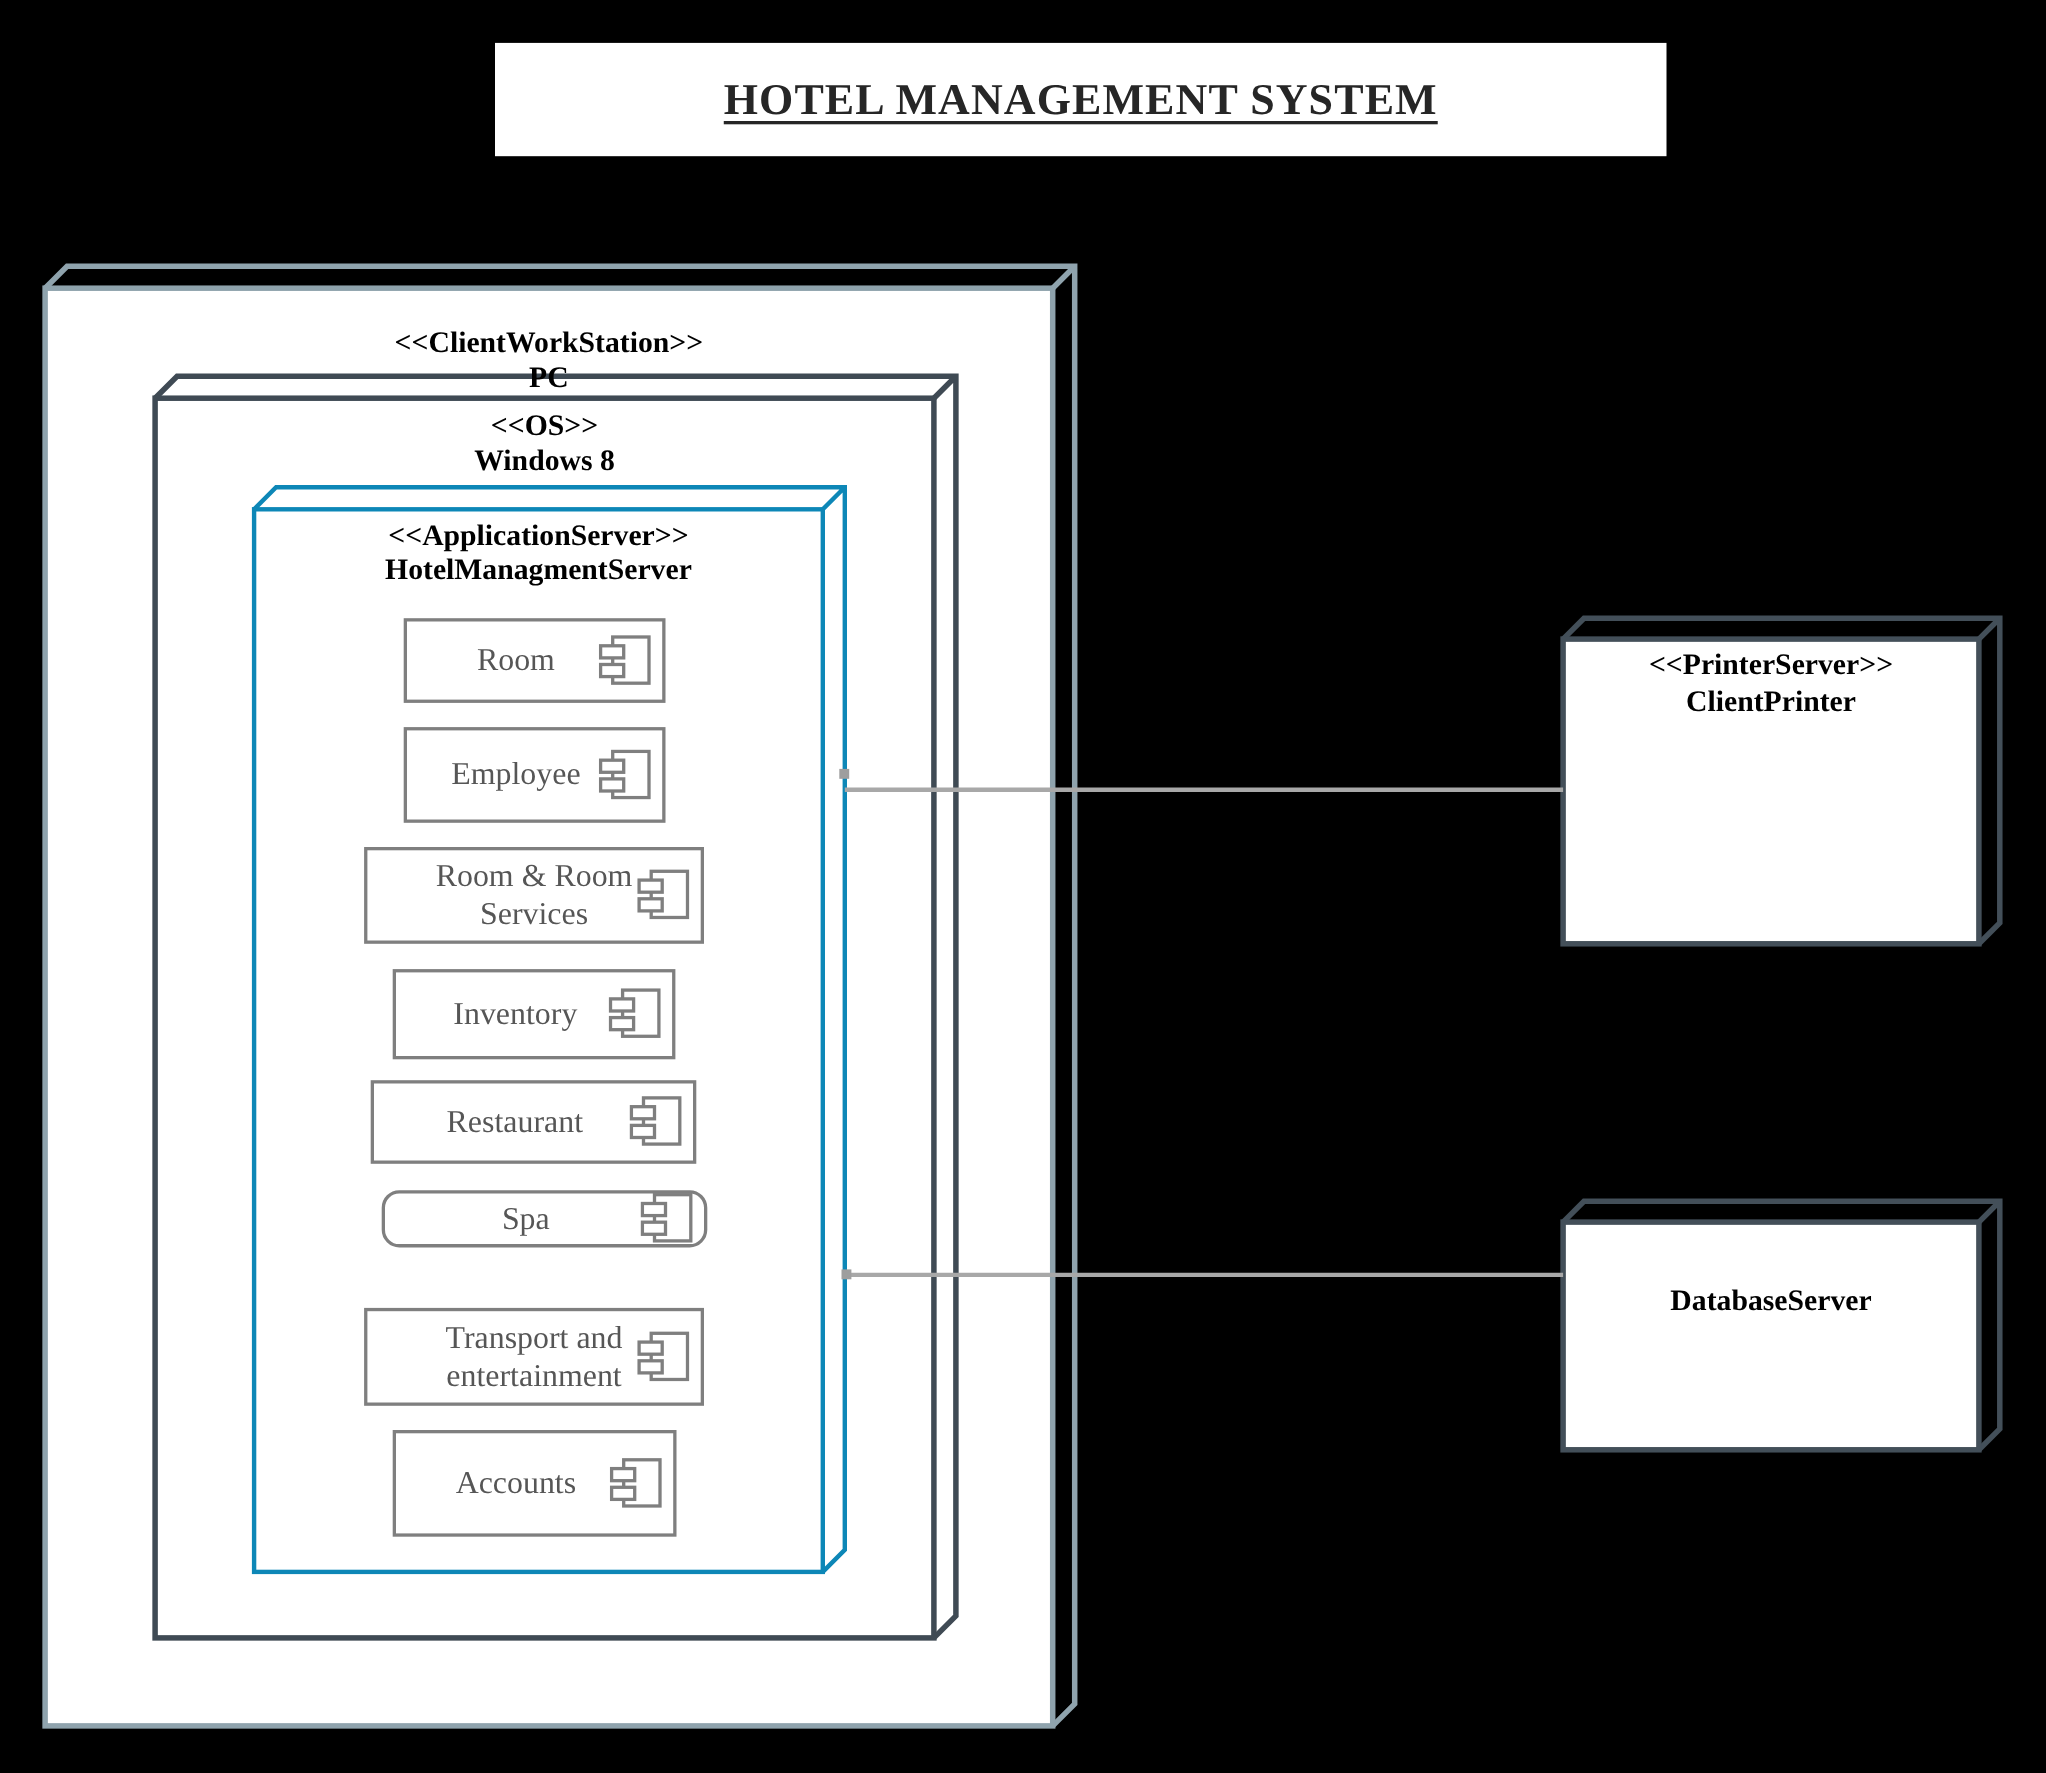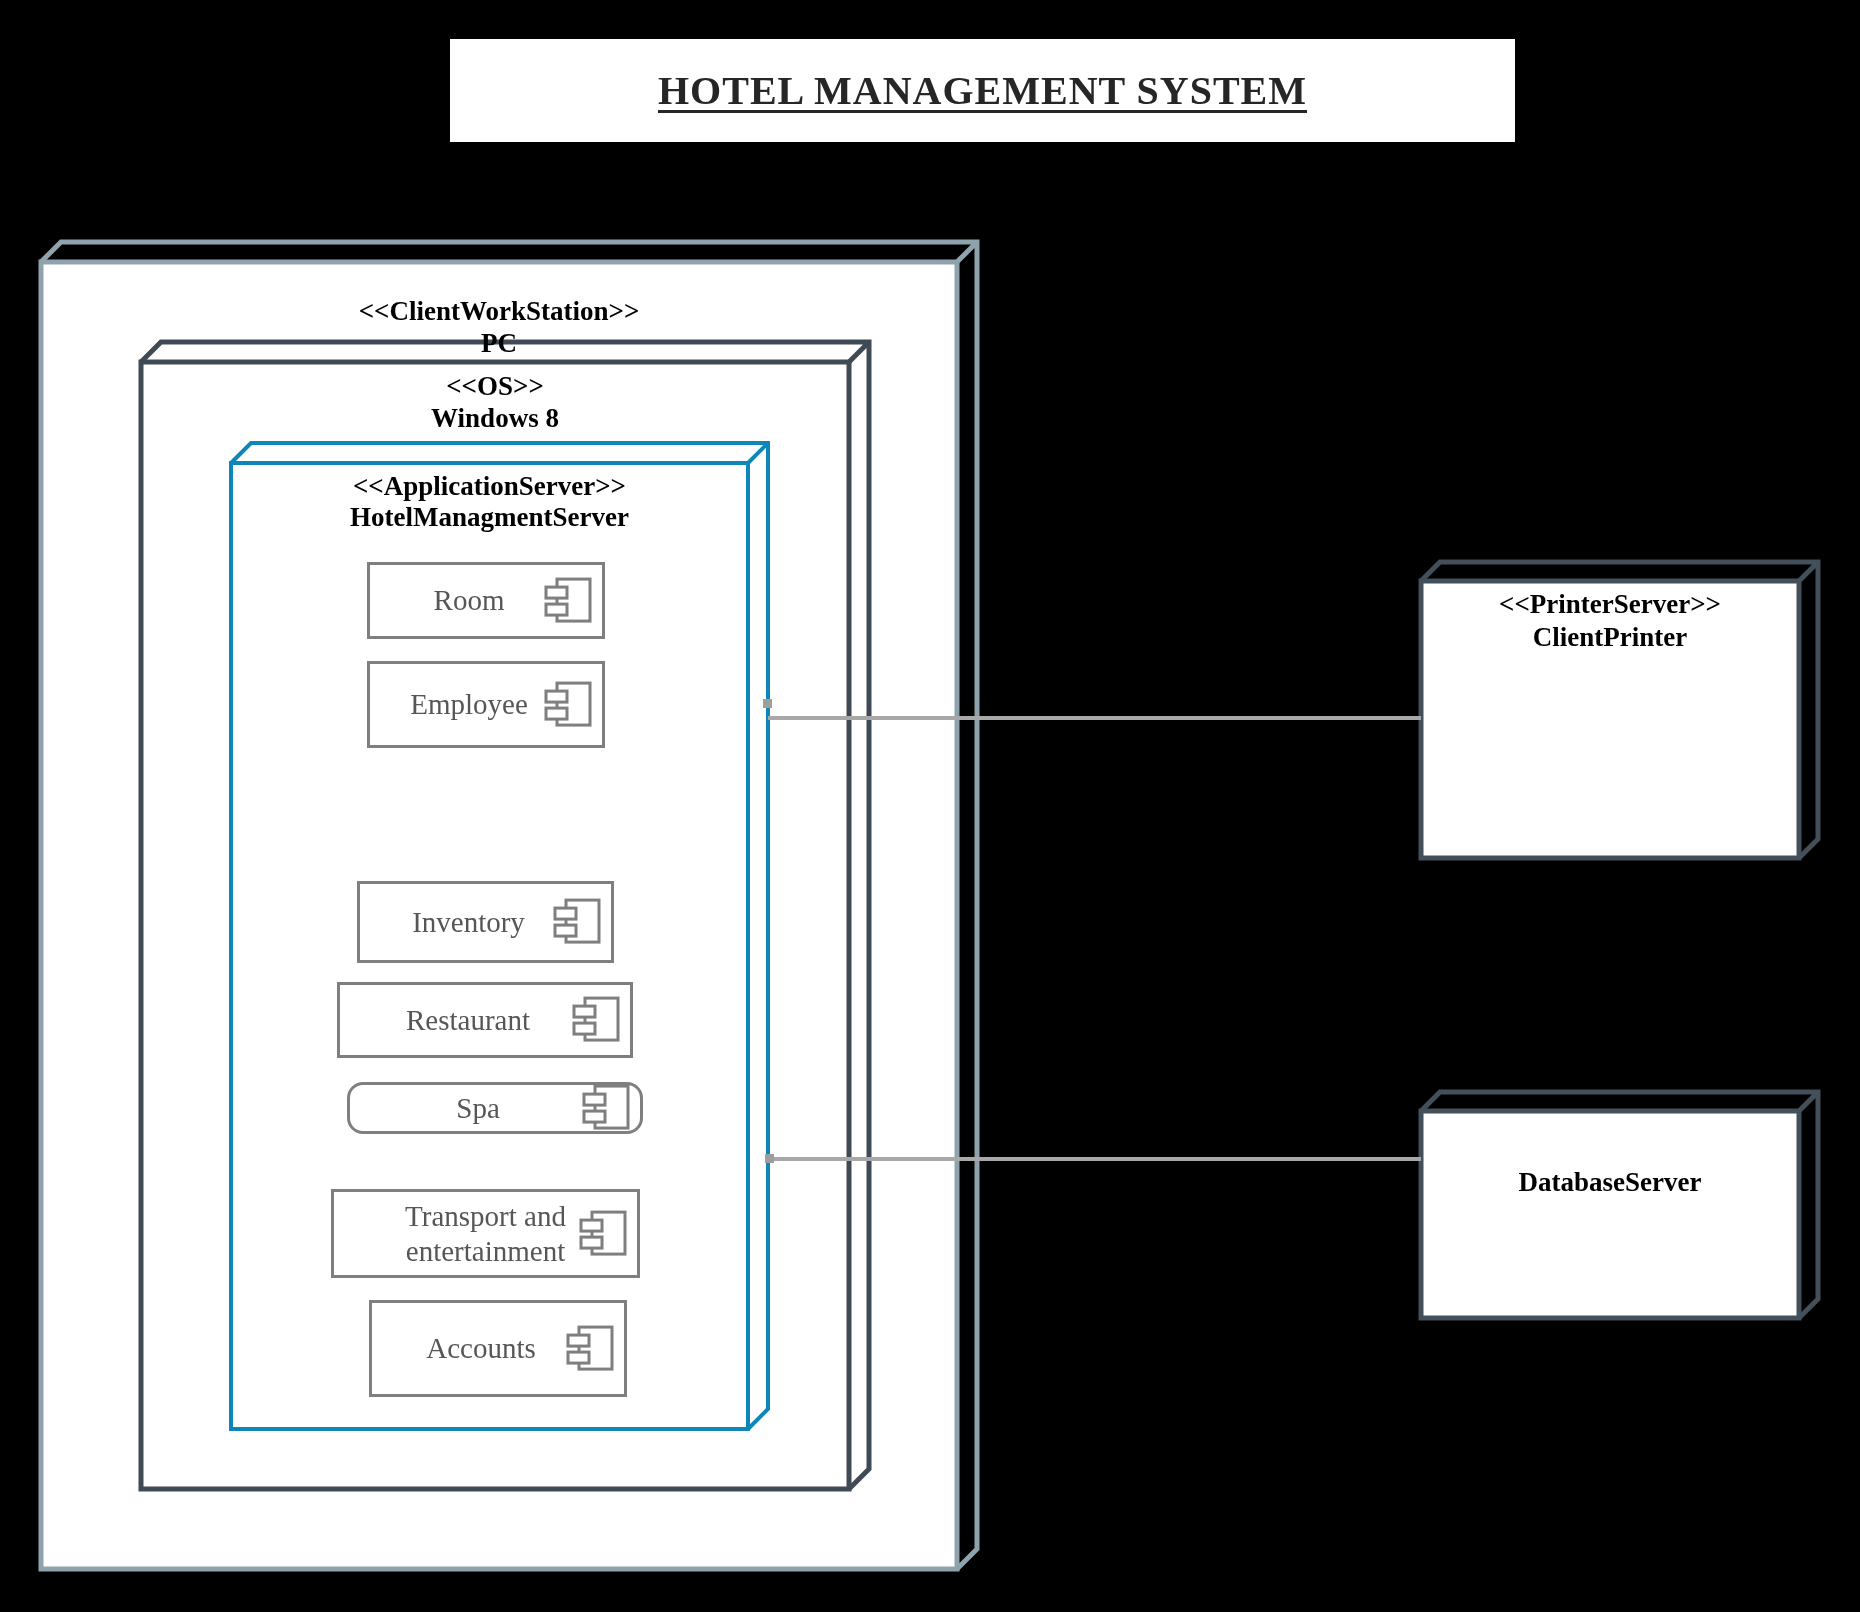--- a/index.html
+++ b/index.html
@@ -59,21 +59,21 @@
     transform:translateY(-52%);
     width:48px;height:46px;
   }
   .comp-guest      {left:367px;top:562px;width:238px;height:77px;}
   .comp-employee   {left:367px;top:661px;width:238px;height:87px;}
   .comp-rooms      {left:331px;top:770px;width:309px;height:88px;}
   .comp-inventory  {left:357px;top:881px;width:257px;height:82px;}
   .comp-restaurant {left:337px;top:982px;width:296px;height:76px;}
   .comp-spa        {left:347px;top:1082px;width:296px;height:52px;border-radius:16px;}
   .comp-transport  {left:331px;top:1189px;width:309px;height:89px;}
-  .comp-accounts   {left:357px;top:1300px;width:258px;height:97px;margin-left:12px;}
+  .comp-accounts   {left:357px;top:1300px;width:258px;height:97px;}
 </style>
 </head>
 <body>
 
 <div id="canvas">
 
   <svg id="shapes" viewBox="0 0 1860 1612">
 
     <g>
       <path d="M41,262 L61,242 L977,242 L977,1549 L957,1569 M957,262 L977,242" fill="none" stroke="#8fa3ad" stroke-width="5" stroke-linejoin="miter"></path>
@@ -149,20 +149,29 @@
 
   <div class="component comp-employee">
     <div class="comp-label">Employee</div>
     <svg class="comp-icon" viewBox="0 0 48 46">
       <rect x="13" y="2" width="33" height="42" fill="#ffffff" stroke="#7f7f7f" stroke-width="3"></rect>
       <rect x="2" y="10" width="21" height="11" fill="#ffffff" stroke="#7f7f7f" stroke-width="3"></rect>
       <rect x="2" y="27" width="21" height="11" fill="#ffffff" stroke="#7f7f7f" stroke-width="3"></rect>
     </svg>
   </div>
 
+  <div class="component comp-rooms wide">
+    <div class="comp-label">Room &amp; Room
+Services</div>
+    <svg class="comp-icon" viewBox="0 0 48 46">
+      <rect x="13" y="2" width="33" height="42" fill="#ffffff" stroke="#7f7f7f" stroke-width="3"></rect>
+      <rect x="2" y="10" width="21" height="11" fill="#ffffff" stroke="#7f7f7f" stroke-width="3"></rect>
+      <rect x="2" y="27" width="21" height="11" fill="#ffffff" stroke="#7f7f7f" stroke-width="3"></rect>
+    </svg>
+  </div>
 
   <div class="component comp-inventory">
     <div class="comp-label">Inventory</div>
     <svg class="comp-icon" viewBox="0 0 48 46">
       <rect x="13" y="2" width="33" height="42" fill="#ffffff" stroke="#7f7f7f" stroke-width="3"></rect>
       <rect x="2" y="10" width="21" height="11" fill="#ffffff" stroke="#7f7f7f" stroke-width="3"></rect>
       <rect x="2" y="27" width="21" height="11" fill="#ffffff" stroke="#7f7f7f" stroke-width="3"></rect>
     </svg>
   </div>
 

